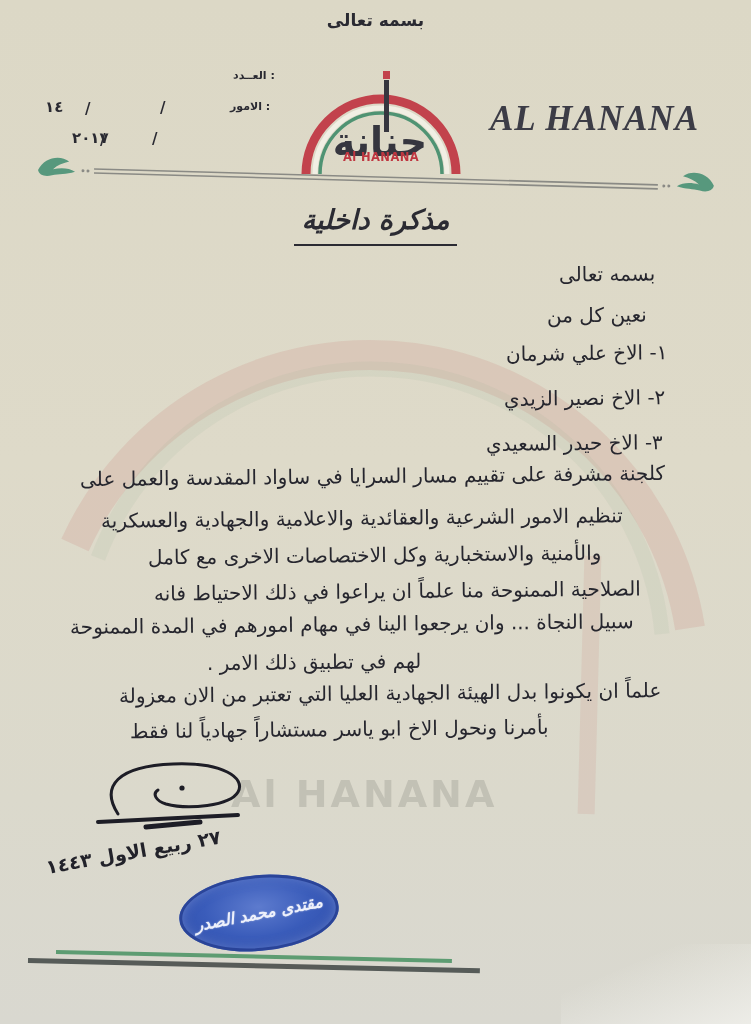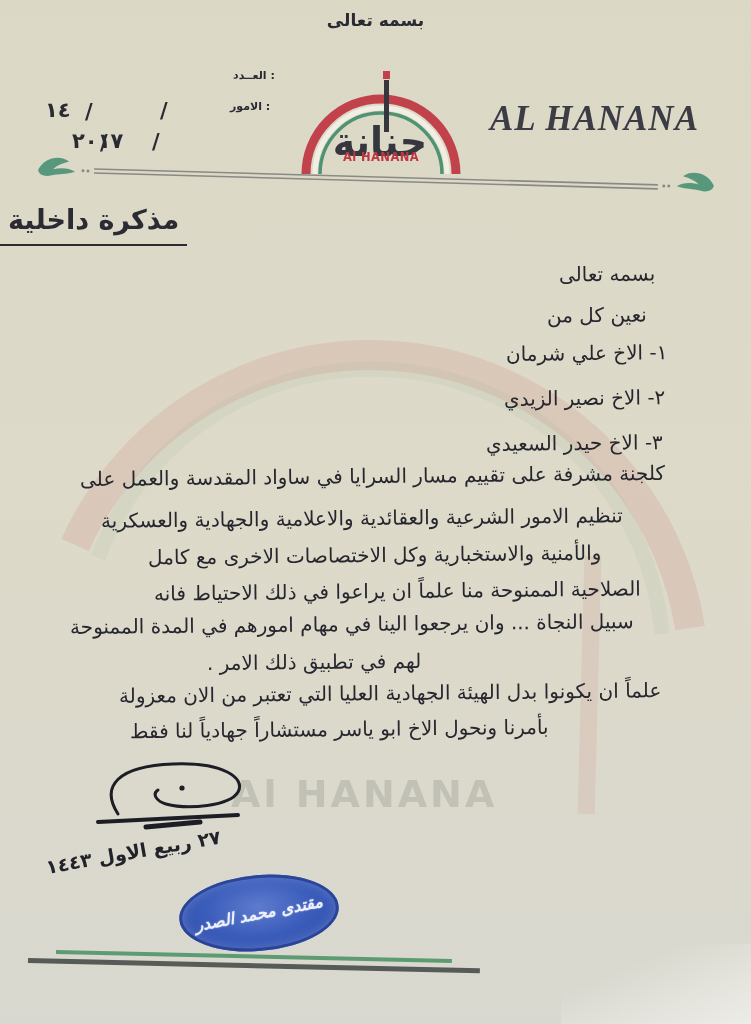--- a/index.html
+++ b/index.html
@@ -12,21 +12,21 @@
     font-family:"DejaVu Sans",sans-serif;
     color:#24242c;
   }
   
   .bismillah{
     position:absolute;top:10px;left:0;right:0;
     text-align:center;font-weight:bold;font-size:17px;color:#2a2a32;
     letter-spacing:.5px;
   }
   .hdr-label{position:absolute;font-weight:bold;font-size:11px;color:#2a2a32;white-space:nowrap;}
-  .hdr-val{position:absolute;font-weight:bold;font-size:21px;color:#2a2a32;white-space:nowrap;}
+  .hdr-val{position:absolute;font-weight:bold;font-size:15px;color:#2a2a32;white-space:nowrap;}
   
   .logo{position:absolute;left:299px;top:60px;width:166px;height:126px;}
   .logo svg{position:absolute;inset:0;}
   .logo-ar{
     position:absolute;left:20px;top:60px;width:122px;
     text-align:center;font-weight:bold;font-size:38px;color:#36363f;
     transform:scaleY(1.08);
   }
   .logo-alif{position:absolute;left:85px;top:20px;width:5px;height:52px;background:#36363f;}
   .logo-alif-tick{position:absolute;left:84px;top:11px;width:7px;height:8px;background:#c2424c;}
@@ -35,21 +35,21 @@
     font-weight:bold;font-size:11.5px;color:#bf3640;letter-spacing:.4px;
   }
   .wordmark{
     position:absolute;top:99px;right:52px;
     font-family:"Liberation Serif","DejaVu Serif",serif;
     font-style:italic;font-weight:bold;font-size:35px;color:#3c3c46;letter-spacing:1px;
   }
   
   .rule{position:absolute;left:36px;top:150px;width:680px;height:44px;transform:rotate(1deg);transform-origin:left center;}
   
-  .title-wrap{position:absolute;top:204px;left:0;right:0;}
+  .title-wrap{position:absolute;top:204px;left:0;right:0;text-align:center;font-style:italic;}
   .title{
     display:inline-block;direction:rtl;
     font-weight:bold;font-size:27px;color:#2b2b33;
     border-bottom:2.5px solid #2b2b33;padding:0 8px 9px 8px;letter-spacing:.5px;
   }
   
   .hand{
     position:absolute;direction:rtl;white-space:nowrap;
     font-size:20px;color:#26262e;letter-spacing:.3px;
     transform:rotate(-.6deg);

